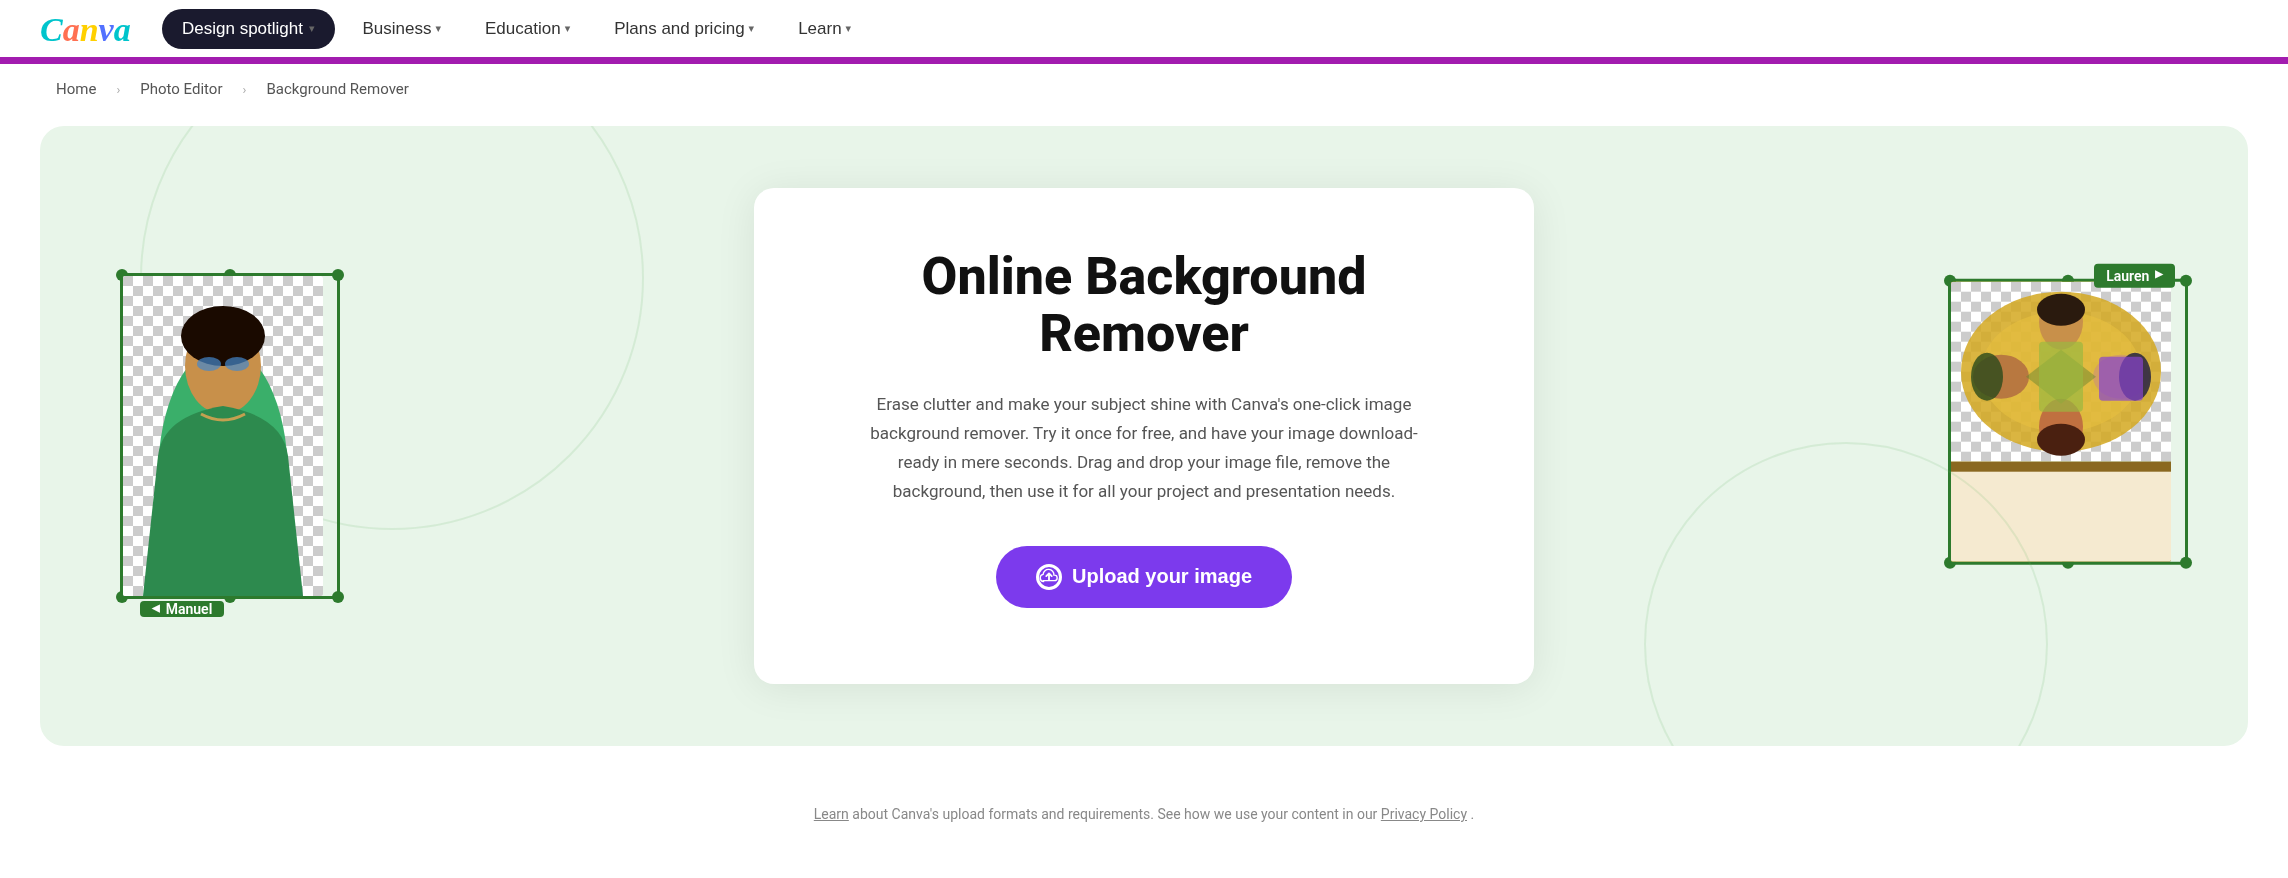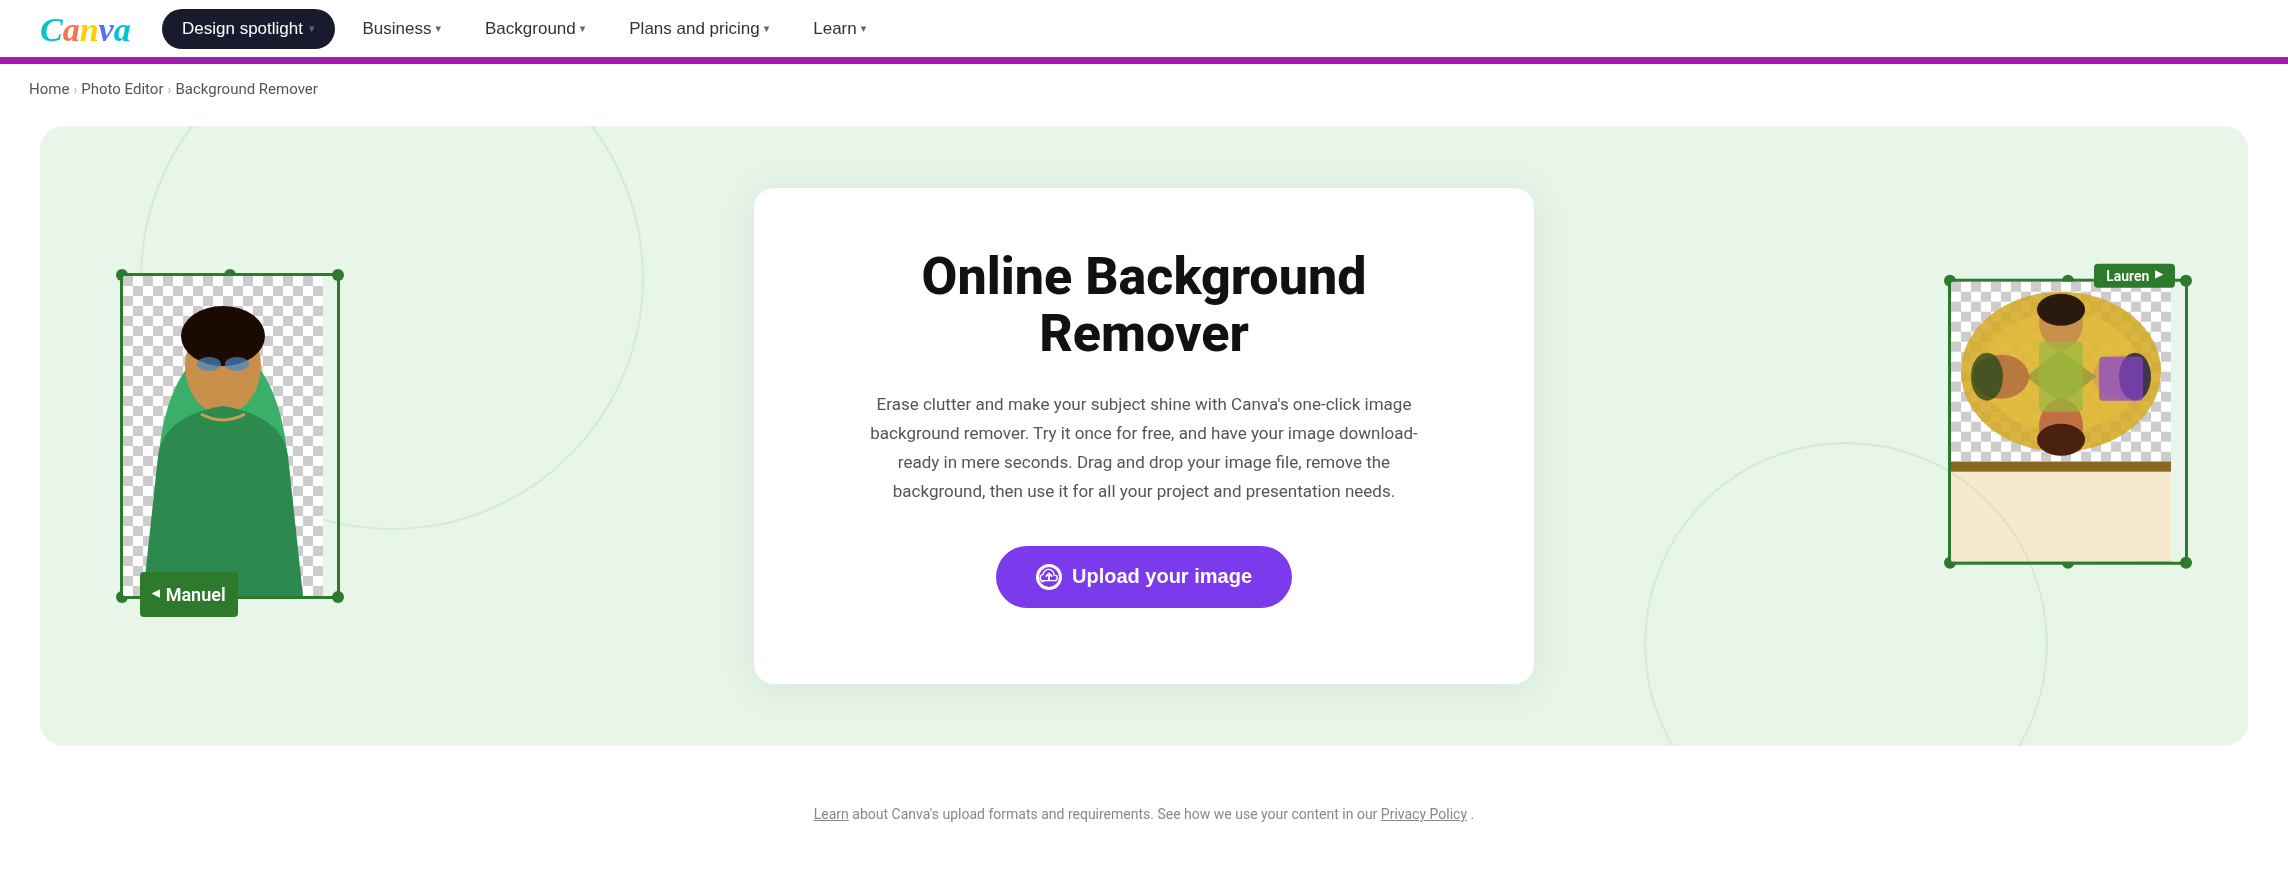--- a/index.html
+++ b/index.html
@@ -18,21 +18,21 @@
       padding: 10px 20px; font-size: 17px; cursor: pointer; display: flex; align-items: center; gap: 6px;
     }
     .nav-link {
       background: none; border: none; font-size: 17px; color: #333; cursor: pointer;
       padding: 10px 16px; display: flex; align-items: center; gap: 4px; border-radius: 6px;
     }
     .chevron { font-size: 11px; color: #666; }
 
     
     .breadcrumb {
-      display: flex; align-items: center; gap: 4px; padding: 16px 40px 8px 29px;
+      display: flex; align-items: center; gap: 20px; padding: 16px 40px 8px 56px;
       font-size: 15px; color: #555;
     }
     .breadcrumb a { color: #555; text-decoration: none; }
     .breadcrumb-sep { color: #aaa; font-size: 13px; }
 
     
     .main-area {
       padding: 20px 40px 40px 40px;
     }
 
@@ -100,23 +100,23 @@
     .corner-dot.br { bottom: -7px; right: -7px; }
     .corner-dot.tm { top: -7px; left: 50%; transform: translateX(-50%); }
     .corner-dot.bm { bottom: -7px; left: 50%; transform: translateX(-50%); }
 
     .name-tag {
       position: absolute;
       bottom: -18px;
       left: 20px;
       background: #2d7a2d;
       color: #fff;
-      font-size: 18px;
+      font-size: 14px;
       font-weight: 600;
-      padding: 12px 12px;
+      padding: 0 12px;
       border-radius: 4px;
       display: flex; align-items: center; gap: 6px;
     }
     .name-tag::before {
       content: '▶';
       font-size: 10px;
       transform: rotate(180deg);
       display: inline-block;
     }
 
@@ -238,21 +238,21 @@
     <button class="nav-btn-spotlight">
       <span>Design spotlight</span>
       <span class="chevron">▾</span>
     </button>
 
     <button class="nav-link">
       <span>Business</span>
       <span class="chevron">▾</span>
     </button>
     <button class="nav-link">
-      <span>Background</span>
+      <span>Education</span>
       <span class="chevron">▾</span>
     </button>
     <button class="nav-link">
       <span>Plans and pricing</span>
       <span class="chevron">▾</span>
     </button>
     <button class="nav-link">
       <span>Learn</span>
       <span class="chevron">▾</span>
     </button>

